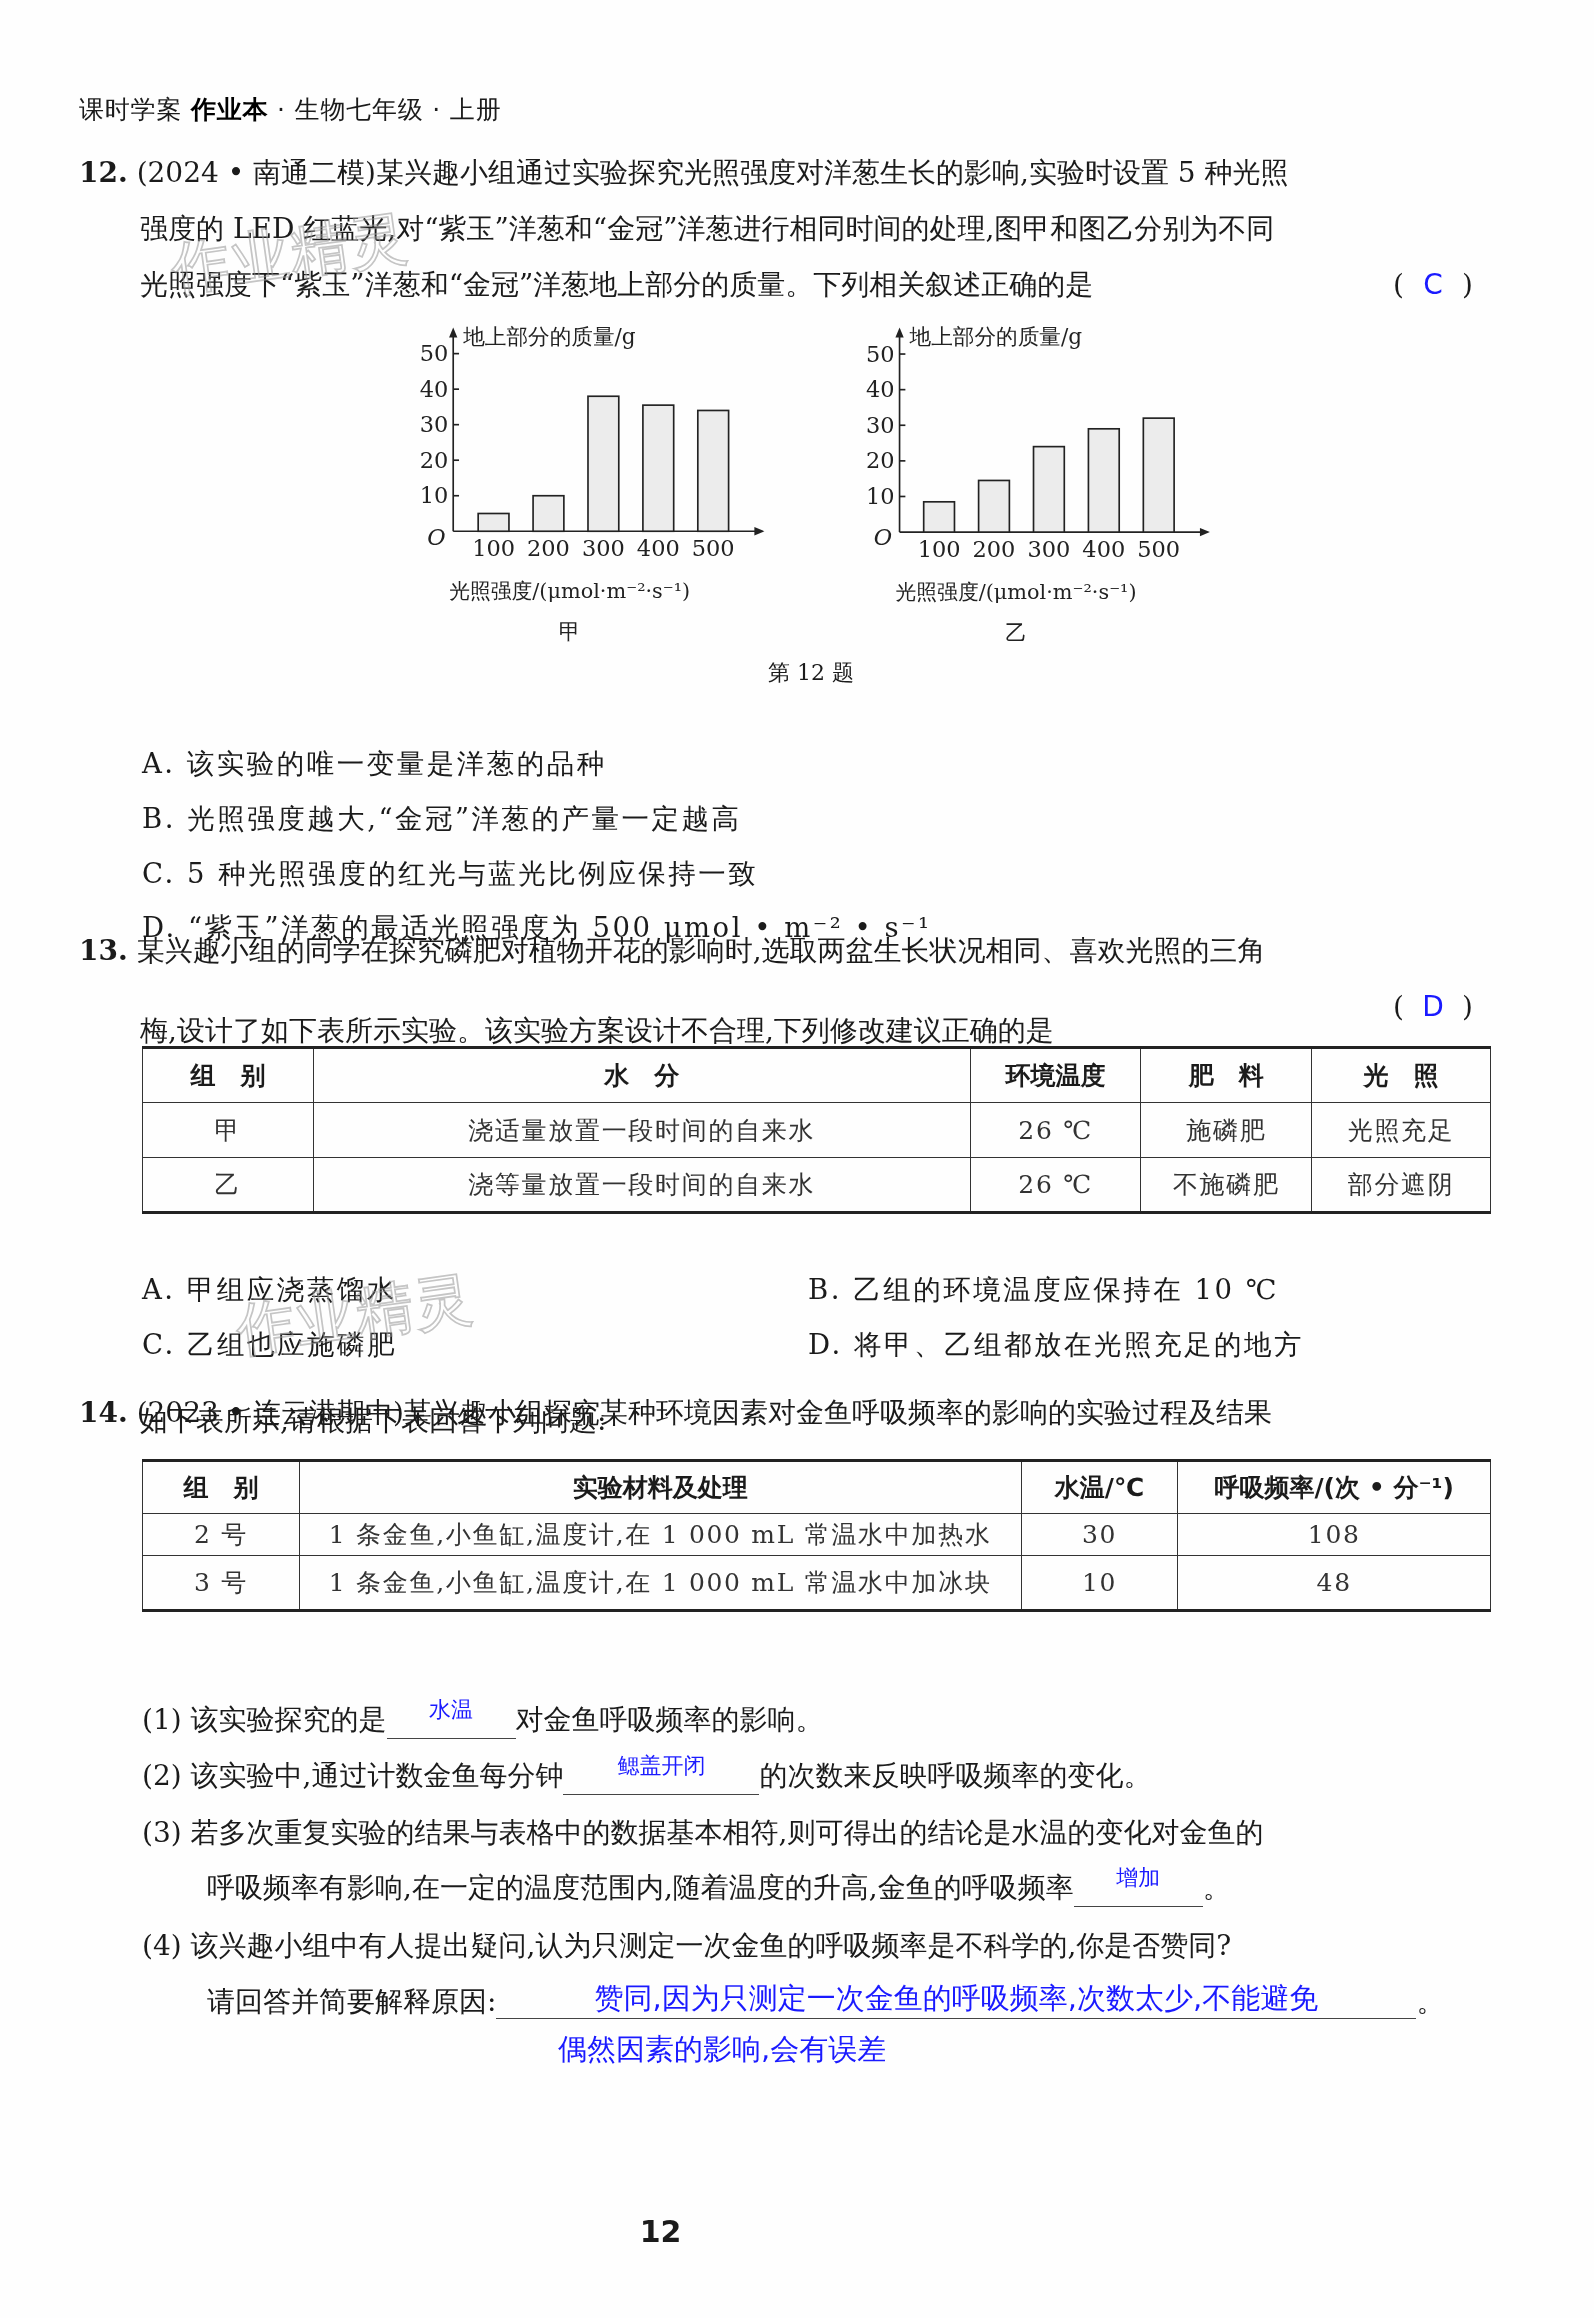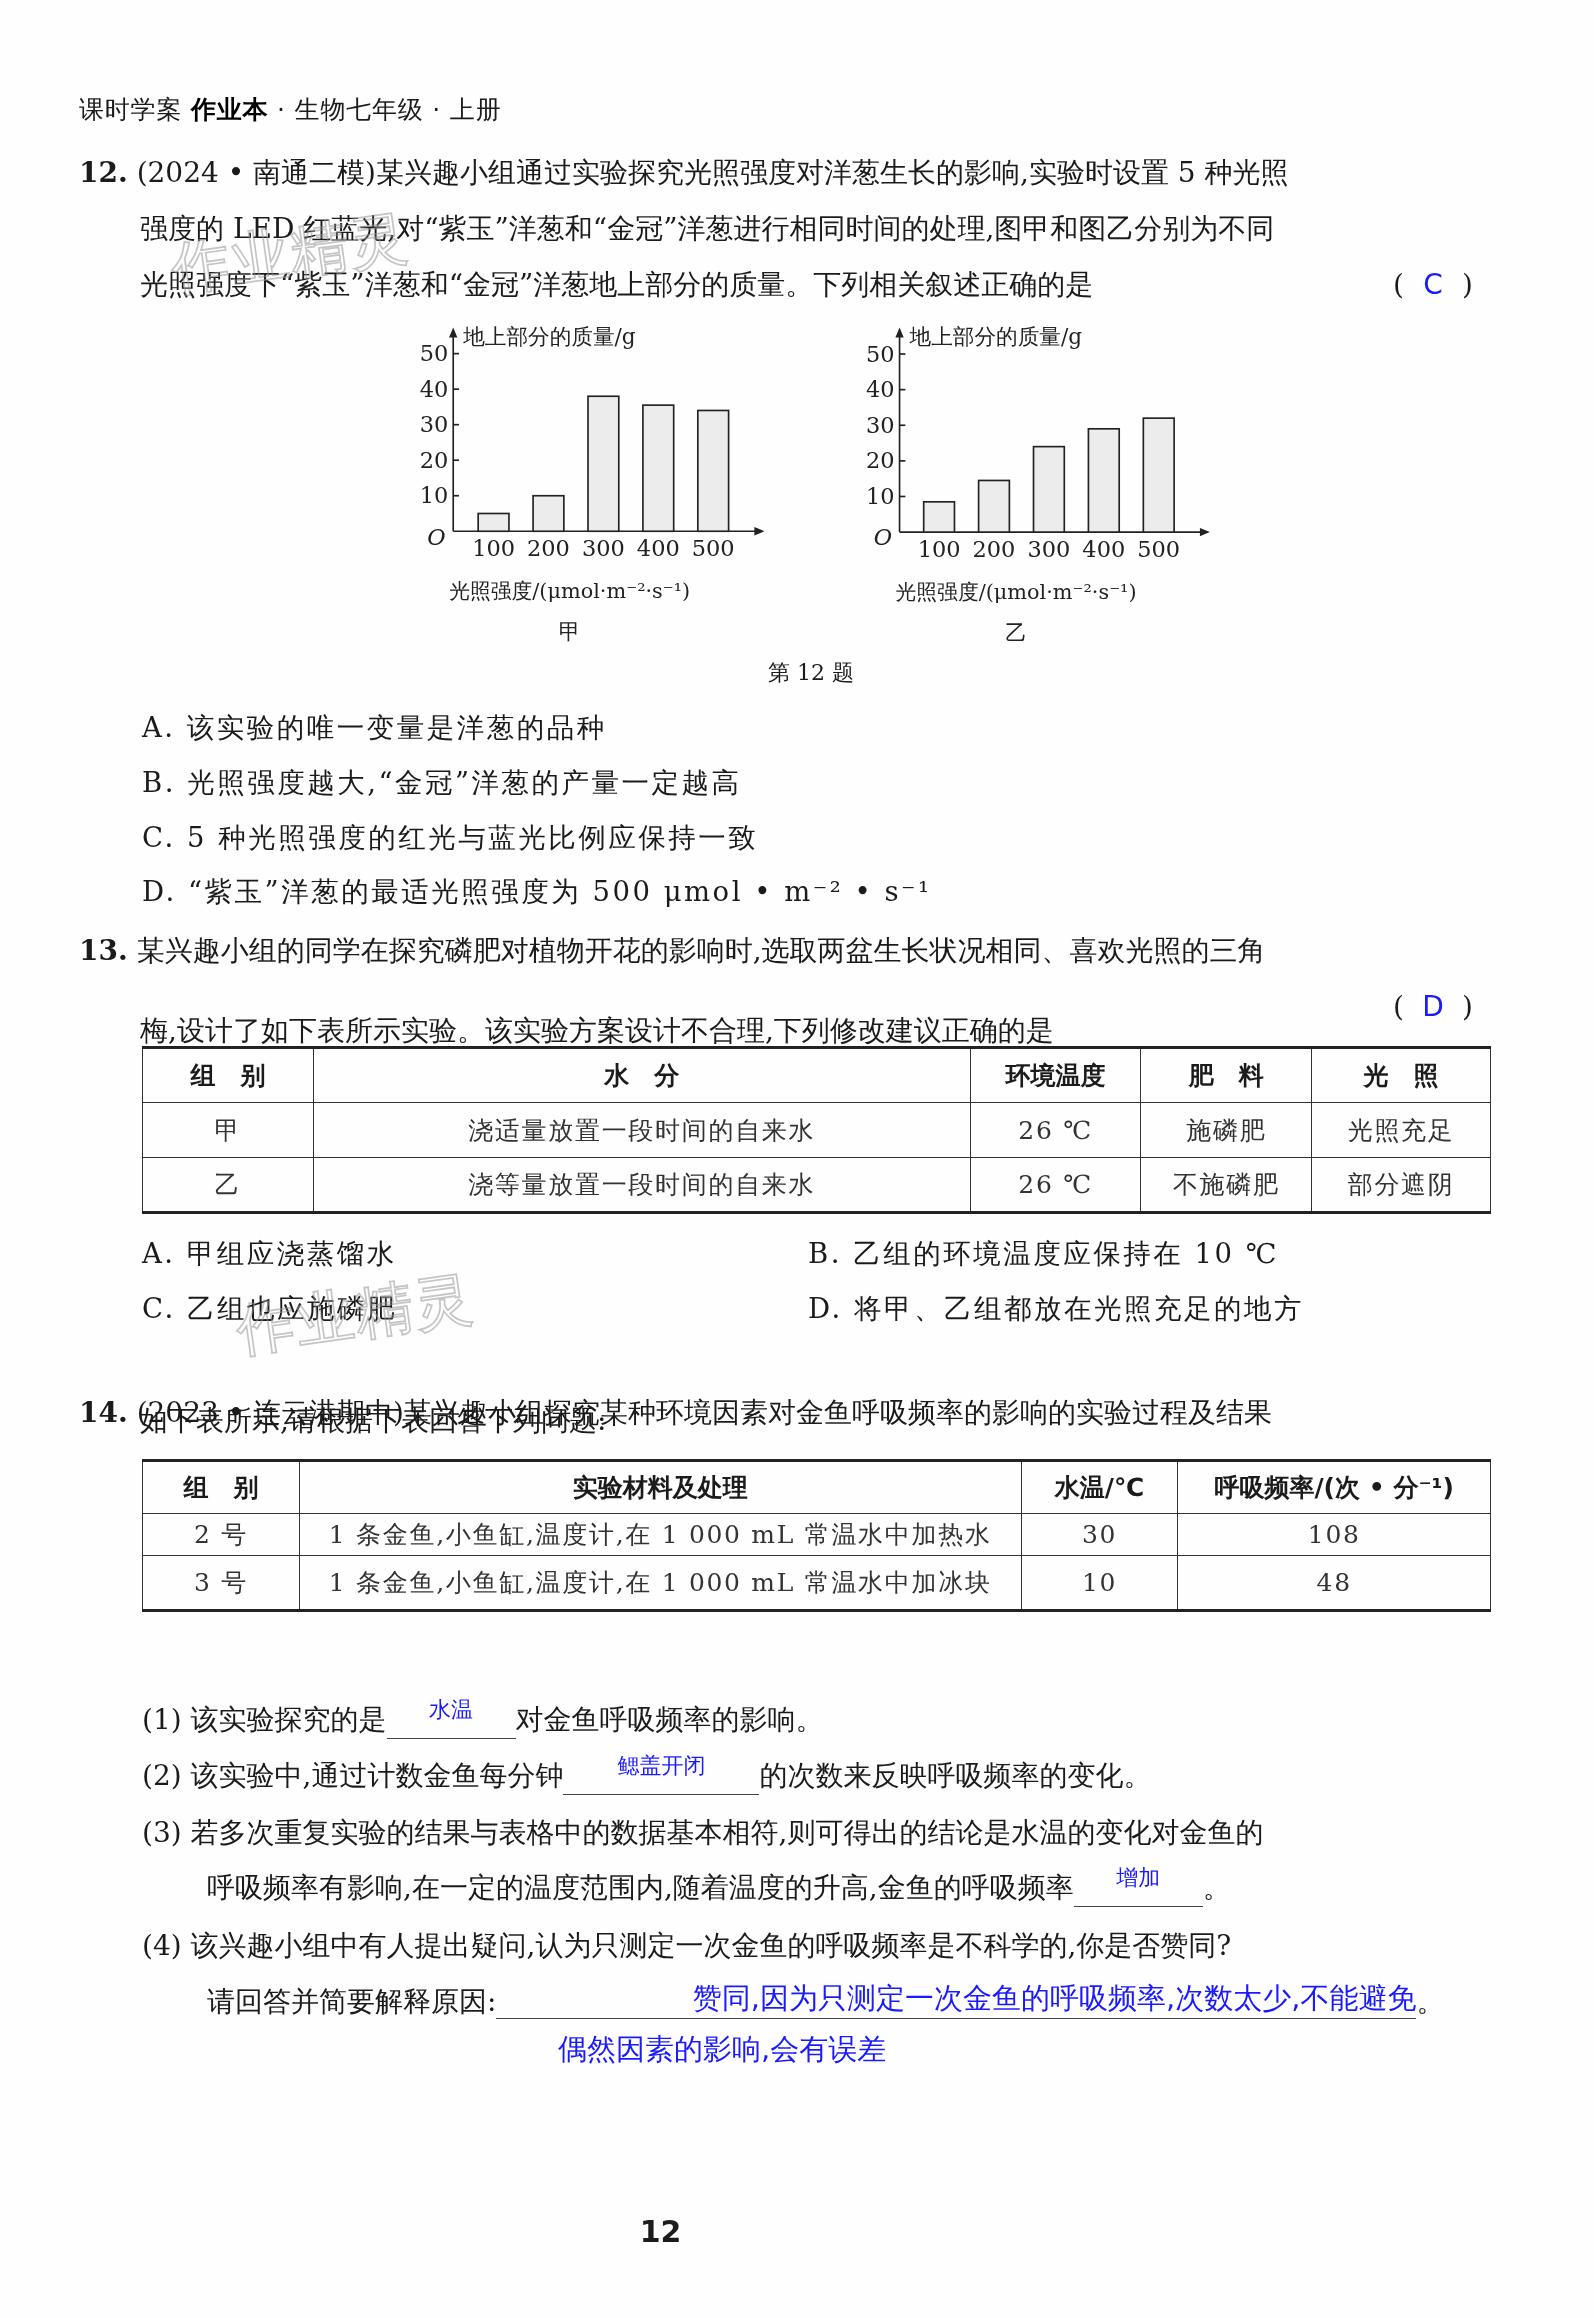--- a/index.html
+++ b/index.html
@@ -10,21 +10,21 @@
   }
   .abs { position: absolute; }
   .header { left: 79px; top: 93px; font-family: "DejaVu Sans", "Liberation Sans", sans-serif; font-size: 25px; letter-spacing: 0.8px; }
   .header .bold { font-weight: bold; color: #000000; }
   .line { position: absolute; font-size: 28px; white-space: nowrap; line-height: 33px; }
   .qnum { font-weight: bold; font-family: "DejaVu Serif", serif; }
   .ans { color: #1a1aff; font-family: "DejaVu Sans", "Liberation Sans", sans-serif; }
   .paren { position: absolute; font-size: 28px; }
   .paren .ans { display: inline-block; width: 58px; text-align: center; }
   .caption { font-size: 22px; }
-  .opt { position: absolute; font-size: 27.5px; white-space: nowrap; letter-spacing: 2.5px; }
+  .opt { position: absolute; font-size: 27.5px; white-space: nowrap; letter-spacing: 2.5px; margin-top: 36px; }
   table.exp { position: absolute; border-collapse: collapse; font-size: 25px; }
   table.exp th, table.exp td { border: 1.7px solid #333; text-align: center; padding: 0; }
   table.exp th { font-family: "DejaVu Sans", "Liberation Sans", sans-serif; font-weight: bold; font-size: 25px; }
   table.exp td { color: #333; letter-spacing: 1.7px; }
   table.exp { border-top: 3.3px solid #222; border-bottom: 3.3px solid #222; }
   .blank { display: inline-block; border-bottom: 1.7px solid #444; text-align: center; position: relative; vertical-align: baseline; }
   .blank .ans { position: relative; top: -11.7px; font-size: 22px; }
   .watermark { position: absolute; font-family: "DejaVu Sans", sans-serif; font-size: 58px; color: transparent; -webkit-text-stroke: 1.7px rgba(150,150,150,0.55); transform: rotate(-8deg); letter-spacing: 1.7px; pointer-events: none; }
   .pageno { left: 0; width: 1321px; top: 2214px; text-align: center; font-family: "DejaVu Sans", sans-serif; font-weight: bold; font-size: 30px; }
   svg text { font-family: "DejaVu Serif", "Liberation Serif", serif; }
@@ -199,21 +199,21 @@
 </div>
 <div class="line" style="left:142px; top:1759px;">
   <span>(2) 该实验中,通过计数金鱼每分钟</span><span class="blank" style="width:196px;"><span class="ans">鳃盖开闭</span></span><span>的次数来反映呼吸频率的变化。</span>
 </div>
 <div class="line" style="left:142px; top:1816px;">(3) 若多次重复实验的结果与表格中的数据基本相符,则可得出的结论是水温的变化对金鱼的</div>
 <div class="line" style="left:207px; top:1871px;">
   <span>呼吸频率有影响,在一定的温度范围内,随着温度的升高,金鱼的呼吸频率</span><span class="blank" style="width:129px;"><span class="ans">增加</span></span><span>。</span>
 </div>
 <div class="line" style="left:142px; top:1929px;">(4) 该兴趣小组中有人提出疑问,认为只测定一次金鱼的呼吸频率是不科学的,你是否赞同?</div>
 <div class="line" style="left:207px; top:1985px;">
-  <span>请回答并简要解释原因:</span><span class="blank" style="width:920px; text-align:right;"><span class="ans" style="top:-3.3px; font-size:29px;">赞同,因为只测定一次金鱼的呼吸频率,次数太少,不能避免</span></span><span>。</span>
+  <span>请回答并简要解释原因:</span><span class="blank" style="width:920px; text-align:center;"><span class="ans" style="top:-3.3px; font-size:29px;">赞同,因为只测定一次金鱼的呼吸频率,次数太少,不能避免</span></span><span>。</span>
 </div>
 <div class="line ans" style="left:558px; top:2033px; font-size:29px;">偶然因素的影响,会有误差</div>
 
 <div class="watermark" style="left:171px; top:215px;">作业精灵</div>
 <div class="watermark" style="left:236px; top:1276px;">作业精灵</div>
 
 <div class="abs pageno">12</div>
 
 
 </body></html>

